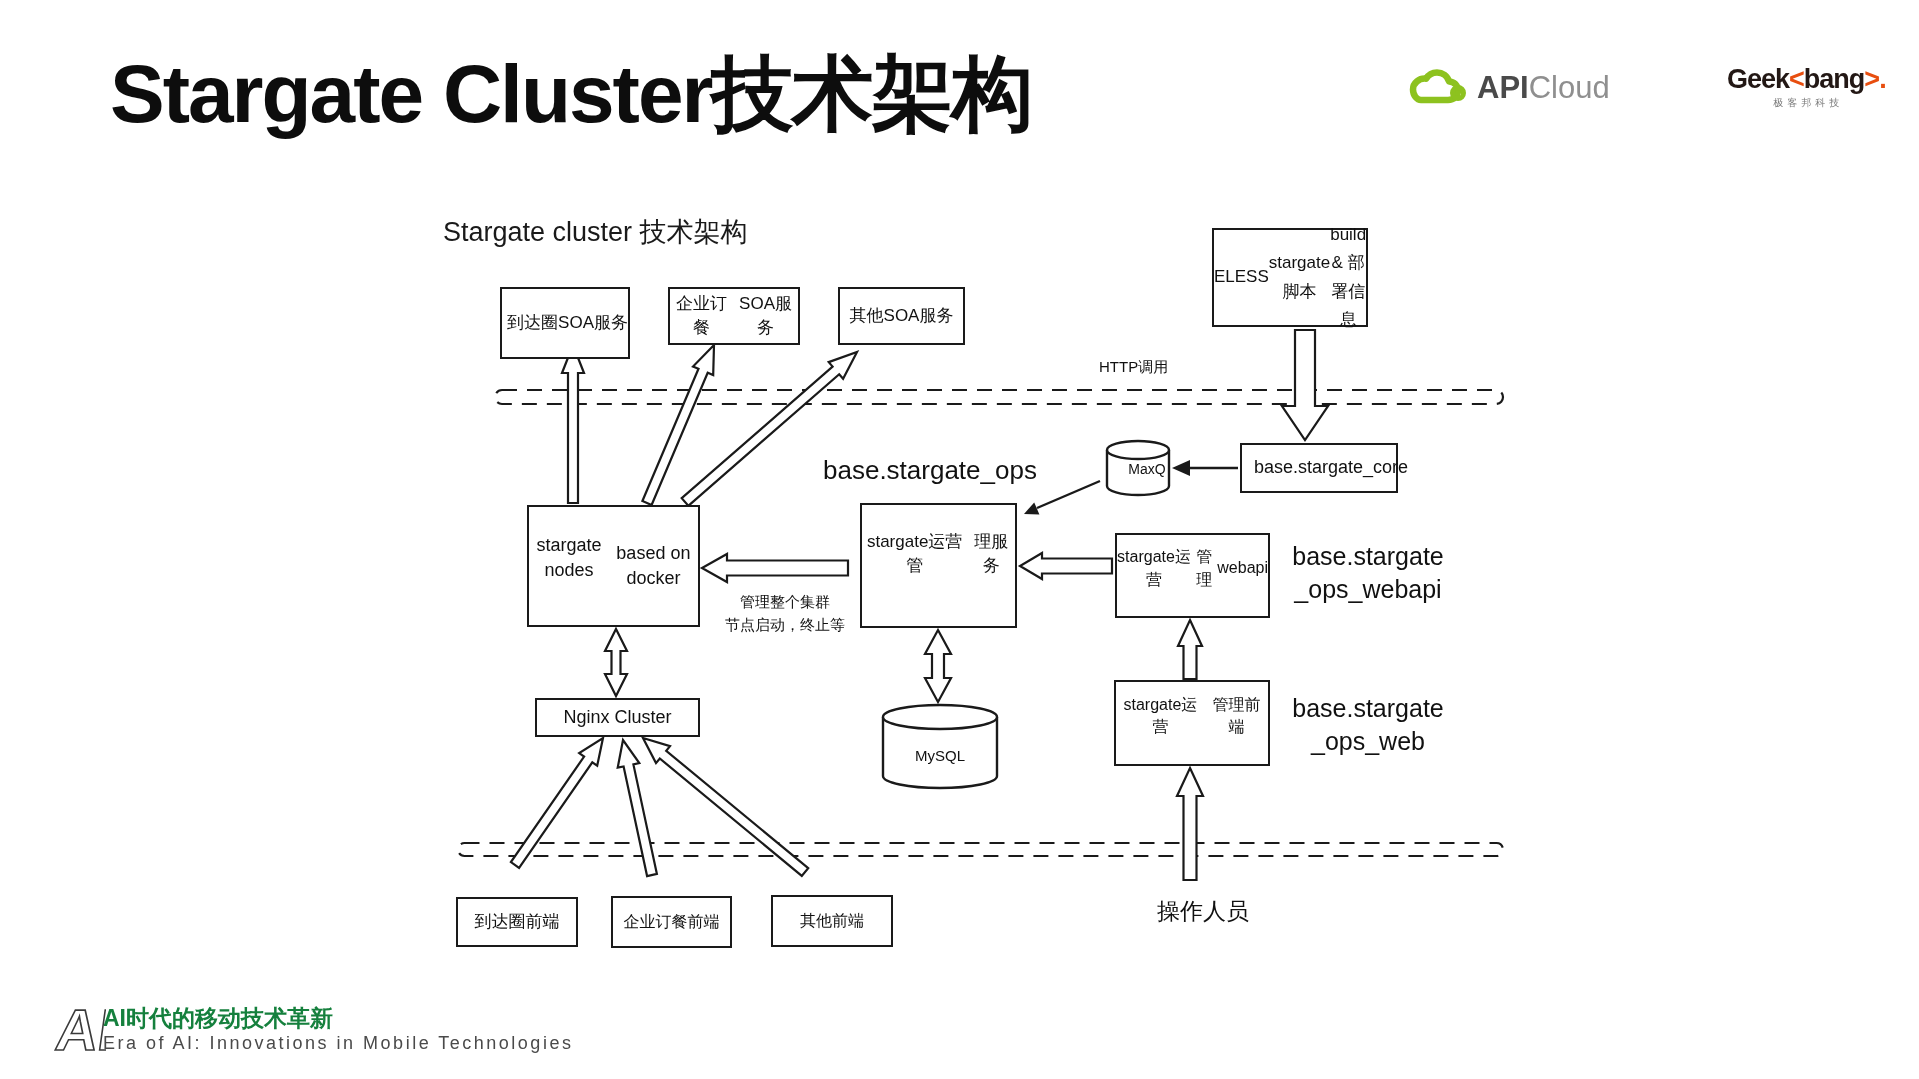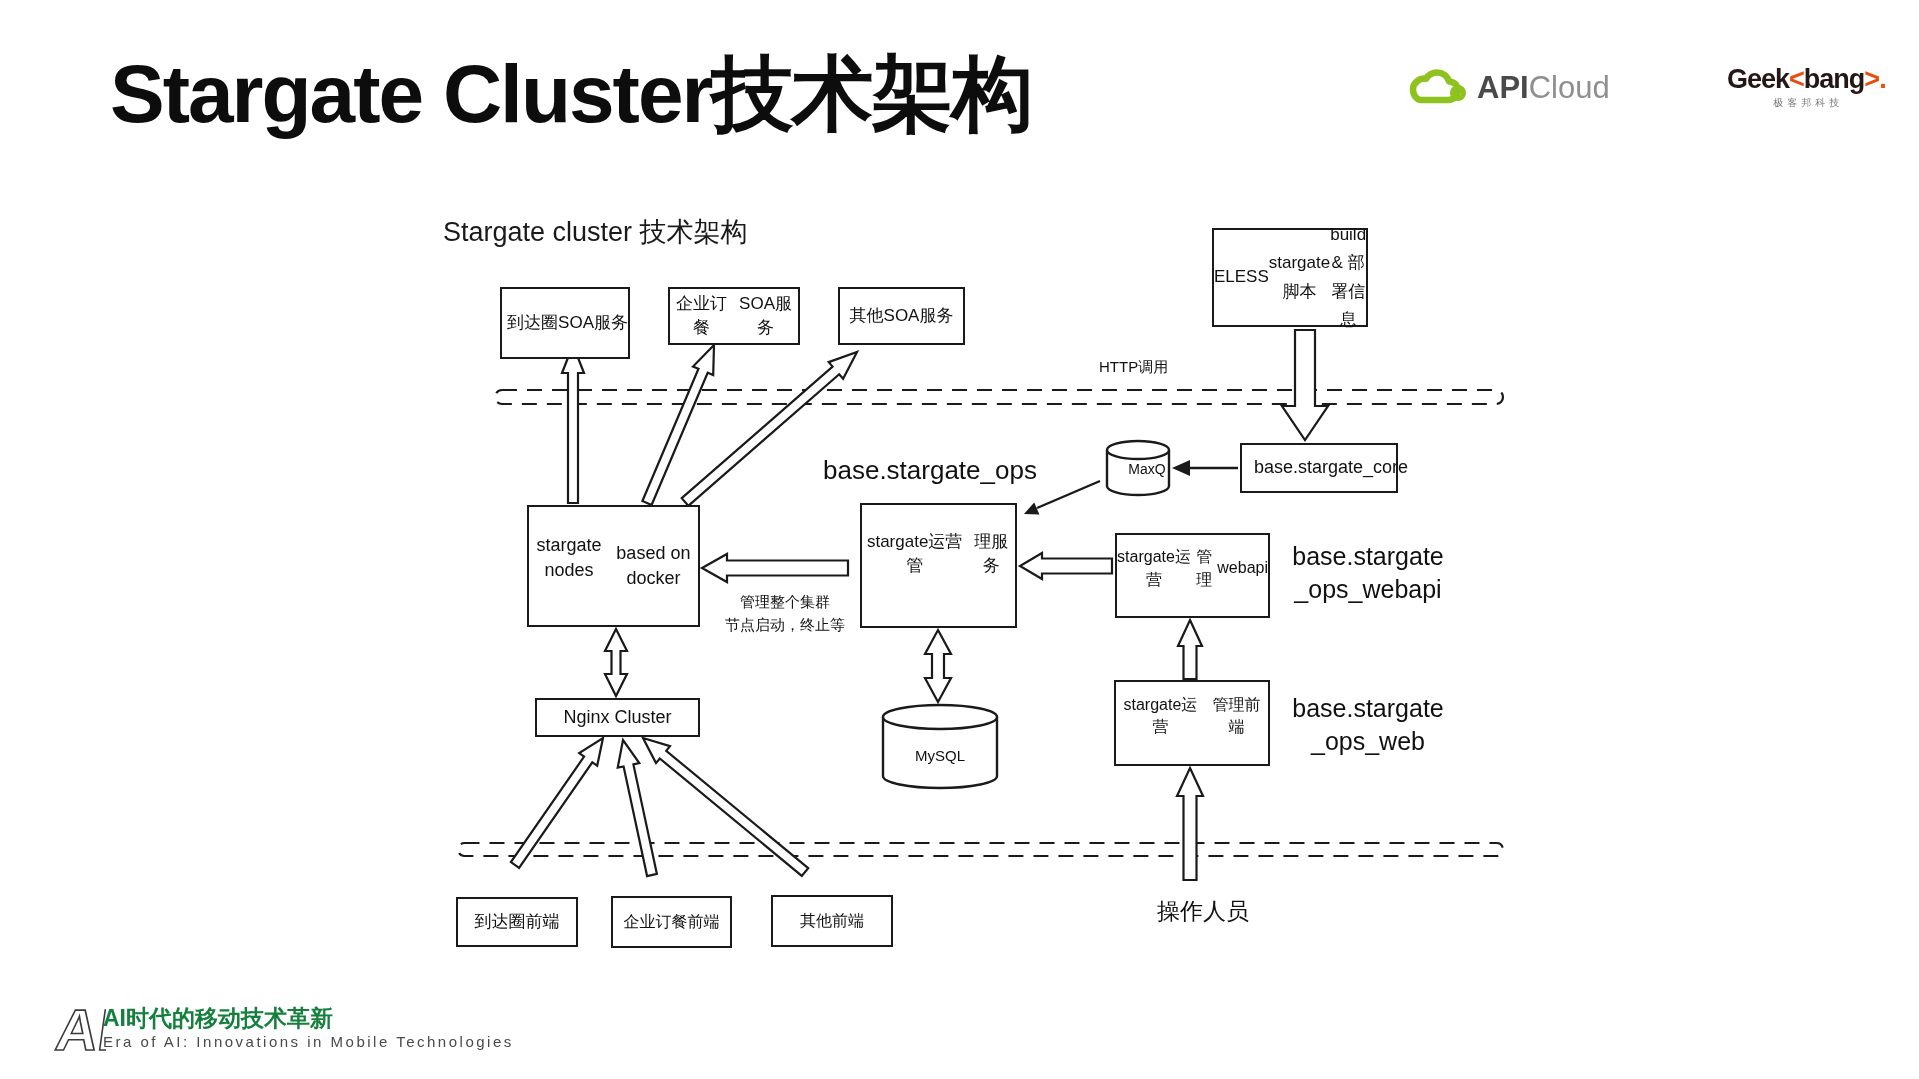--- a/index.html
+++ b/index.html
@@ -20,21 +20,21 @@
   .apicloud{position:absolute;left:1406px;top:66px;display:flex;align-items:center;gap:9px;}
   .apicloud .txt{font-size:31px;letter-spacing:0;}
   .apicloud .api{font-weight:700;color:#4a4a4a;}
   .apicloud .cloud{font-weight:400;color:#8f8f8f;}
   .geekbang{position:absolute;left:1727px;top:64px;}
   .geekbang .line1{font-size:27px;font-weight:800;color:#231815;letter-spacing:-1px;}
   .geekbang .mark{color:#e84e0f;font-weight:800;}
   .geekbang .sub{font-size:10px;color:#7a7a7a;letter-spacing:4px;margin-top:1px;margin-left:4px;text-align:center;}
   
   .footer-title{position:absolute;left:103px;top:1003px;font-size:23px;font-weight:700;color:#15803d;}
-  .footer-sub{position:absolute;left:103px;top:1033px;font-size:15px;color:#4a4a4a;letter-spacing:2.5px;}
+  .footer-sub{position:absolute;left:103px;top:1033px;font-size:18px;color:#4a4a4a;letter-spacing:2.5px;}
 </style>
 </head>
 <body>
 
 <div class="slide">
 
   <h1 class="page-title" style="margin:0;">Stargate Cluster技术架构</h1>
 
   <div class="apicloud">
     <svg width="62" height="44" viewBox="0 0 62 44">

